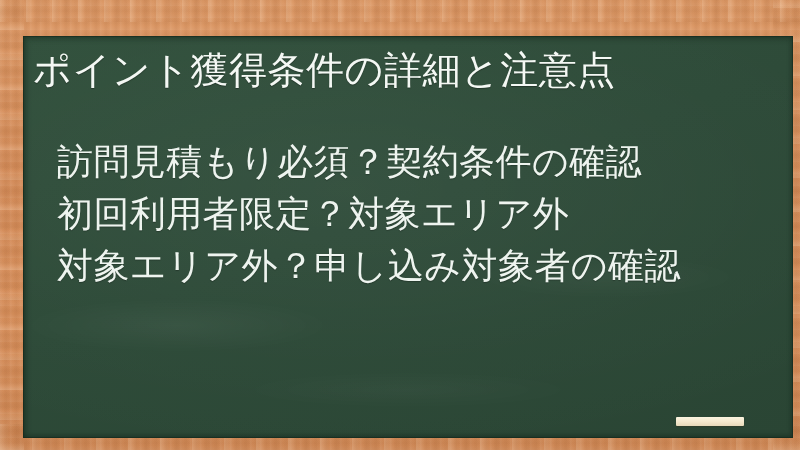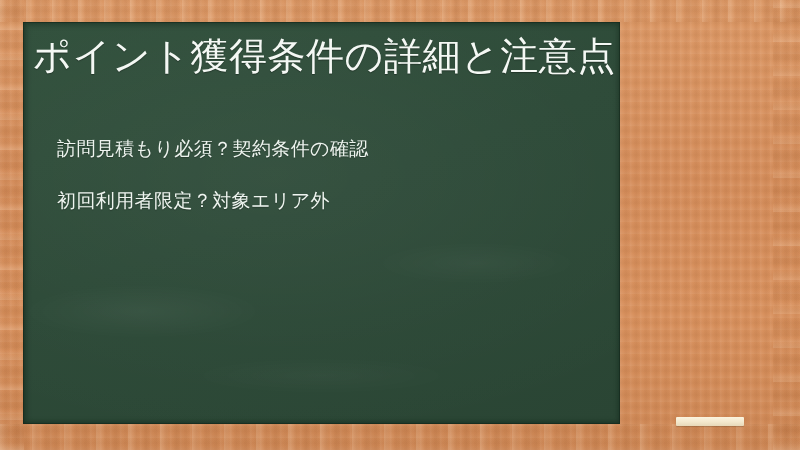--- a/index.html
+++ b/index.html
@@ -94,22 +94,22 @@
         rgba(255,236,214,0.00) 10px,
         rgba(150,84,38,0.12) 20px,
         rgba(255,236,214,0.00) 34px
       );
   }
 
   
   .board {
     position: absolute;
     left: 23px;
-    top: 22px;
-    width: 597px;
+    top: 36px;
+    width: 770px;
     height: 402px;
     background:
       radial-gradient(ellipse 120% 95% at 42% 38%,
         rgba(255,255,255,0.045) 0%,
         rgba(255,255,255,0.012) 45%,
         rgba(0,0,0,0.00) 72%),
       linear-gradient(160deg, #31503c 0%, #2d4a38 45%, #2a4534 100%);
     box-shadow:
       inset 0 0 0 1px rgba(20,40,28,0.55),
       inset 2px 2px 6px rgba(12,28,18,0.45),
@@ -146,21 +146,21 @@
     white-space: nowrap;
     text-shadow: 0 1px 1px rgba(0,0,0,0.30);
   }
   .lines {
     position: absolute;
     left: 34px;
     top: 100px;
     width: 700px;
   }
   .line {
-    font-size: 19px;
+    font-size: 36px;
     line-height: 52px;
     color: #eef4ef;
     letter-spacing: 0.4px;
     white-space: nowrap;
     text-shadow: 0 1px 1px rgba(0,0,0,0.25);
   }
 
   
   .chalk {
     position: absolute;
@@ -188,20 +188,21 @@
   <div class="board">
     <div class="board-dust"></div>
 
     <div class="content">
 
       <div class="title">ポイント獲得条件の詳細と注意点</div>
 
       <div class="lines">
         <div class="line">訪問見積もり必須？契約条件の確認</div>
         <div class="line">初回利用者限定？対象エリア外</div>
+        <div class="line">対象エリア外？申し込み対象者の確認</div>
       </div>
 
     </div>
   </div>
 
   <div class="chalk"></div>
 
 </div>
 
 </body></html>

